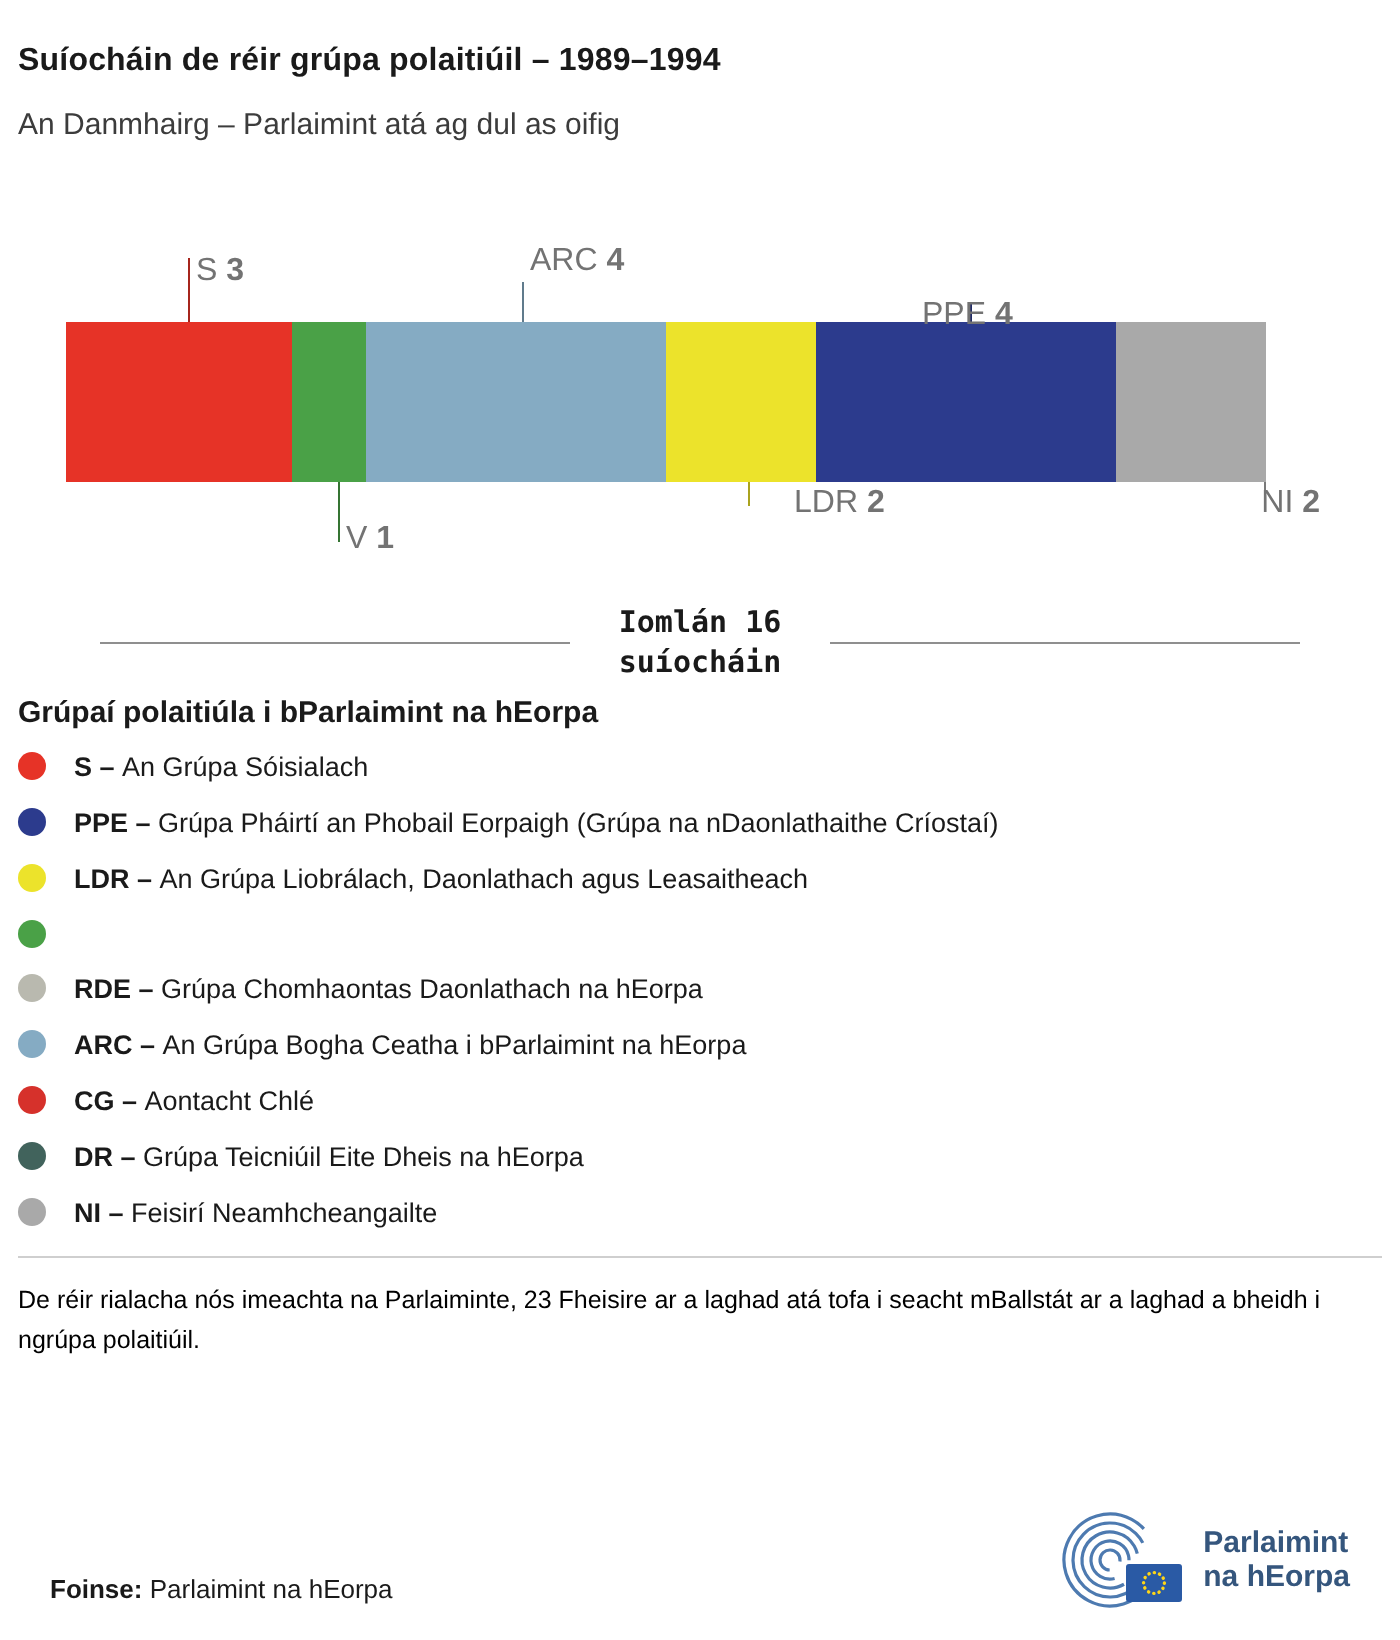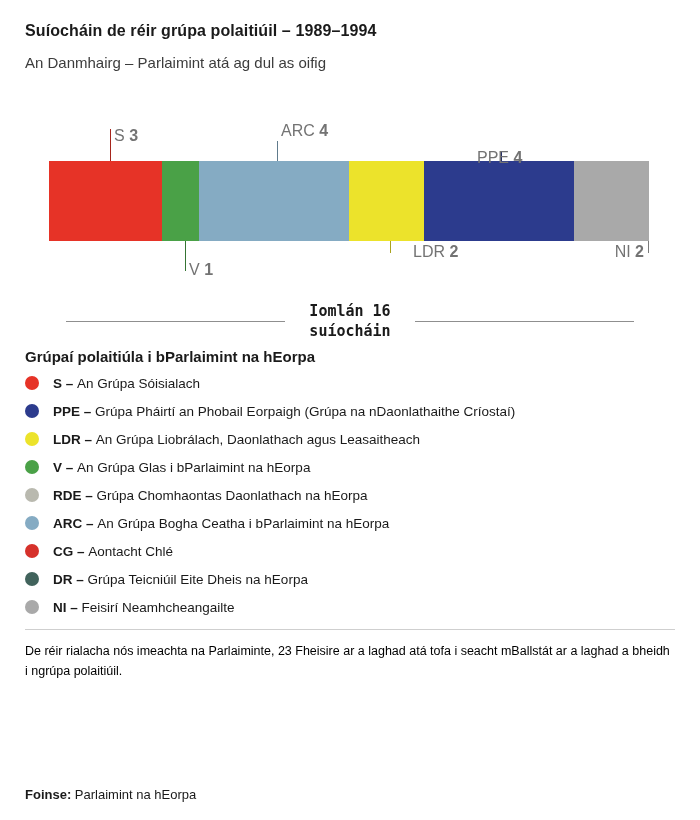--- a/index.html
+++ b/index.html
@@ -1,20 +1,20 @@
 <!DOCTYPE html>
 <html><head>
 <meta charset="utf-8">
 <style>
   html,body{margin:0;padding:0;}
   body{
     width:700px;height:820px;background:#ffffff;overflow:hidden;
     font-family:"Liberation Sans",sans-serif;color:#1a1a1a;
   }
-  .page{position:relative;box-sizing:border-box;width:700px;height:820px;padding:14px 25px 0;}
+  .page{position:relative;box-sizing:border-box;width:700px;height:820px;padding:14px 9px 0;}
   .title{font-size:16px;font-weight:bold;margin:8px 0 0;letter-spacing:.1px;}
   .subtitle{font-size:15px;margin-top:14px;color:#3c3c3c;}
 
   .chart{position:relative;height:200px;margin-top:26px;}
   .bar{position:absolute;left:24px;top:64px;width:600px;height:80px;display:flex;}
   .segment{height:100%;}
   .callout-line{position:absolute;width:1px;}
   .callout-label{position:absolute;font-size:16px;white-space:nowrap;color:#737373;}
   .callout-label strong{font-weight:bold;}
 
@@ -89,21 +89,20 @@
       <div class="legend-item">
         <span class="dot" style="background: rgb(44, 59, 141);"></span>
         <span class="legend-text"><strong>PPE – </strong>Grúpa Pháirtí an Phobail Eorpaigh (Grúpa na nDaonlathaithe Críostaí)</span>
       </div>
       <div class="legend-item">
         <span class="dot" style="background: rgb(236, 227, 43);"></span>
         <span class="legend-text"><strong>LDR – </strong>An Grúpa Liobrálach, Daonlathach agus Leasaitheach</span>
       </div>
       <div class="legend-item">
         <span class="dot" style="background: rgb(74, 161, 71);"></span>
-        <span class="legend-text"><strong>V – </strong>An Grúpa Glas i bParlaimint na hEorpa</span>
       </div>
       <div class="legend-item">
         <span class="dot" style="background: rgb(185, 185, 175);"></span>
         <span class="legend-text"><strong>RDE – </strong>Grúpa Chomhaontas Daonlathach na hEorpa</span>
       </div>
       <div class="legend-item">
         <span class="dot" style="background: rgb(133, 171, 195);"></span>
         <span class="legend-text"><strong>ARC – </strong>An Grúpa Bogha Ceatha i bParlaimint na hEorpa</span>
       </div>
       <div class="legend-item">
@@ -121,15 +120,34 @@
     </div>
 
   <div class="rule"></div>
   <div class="footnote">De réir rialacha nós imeachta na Parlaiminte, 23 Fheisire ar a laghad atá tofa i seacht mBallstát ar a laghad a bheidh i ngrúpa polaitiúil.</div>
 
   <div class="footer">
     <div class="source">
       <strong>Foinse:</strong>
       <span>Parlaimint na hEorpa</span>
     </div>
+    <div class="logo">
+      <svg width="66" height="50" viewBox="0 0 66 50" aria-hidden="true">
+        <g fill="none" stroke="#4d7ab0" stroke-width="1.6">
+          <circle cx="28" cy="24" r="23" stroke-dasharray="116 29" transform="rotate(28 28 24)"></circle>
+          <circle cx="28" cy="24" r="18.5" stroke-dasharray="93 24" transform="rotate(44 28 24)"></circle>
+          <circle cx="28" cy="24" r="14" stroke-dasharray="70 18" transform="rotate(60 28 24)"></circle>
+          <circle cx="28" cy="24" r="9.5" stroke-dasharray="47 13" transform="rotate(76 28 24)"></circle>
+          <circle cx="28" cy="24" r="5" stroke-dasharray="24 8" transform="rotate(92 28 24)"></circle>
+        </g>
+        <g>
+          <rect x="36" y="26" width="28" height="19" rx="1.5" fill="#2a5aa5"></rect>
+          <circle cx="50" cy="35.5" r="5.2" fill="none" stroke="#ffd617" stroke-width="1.7" stroke-dasharray="0.1 2.62" stroke-linecap="round"></circle>
+        </g>
+      </svg>
+      <div class="logo-text">
+        <div>Parlaimint</div>
+        <div>na hEorpa</div>
+      </div>
+    </div>
   </div>
 
 </div>
 
 </body></html>

